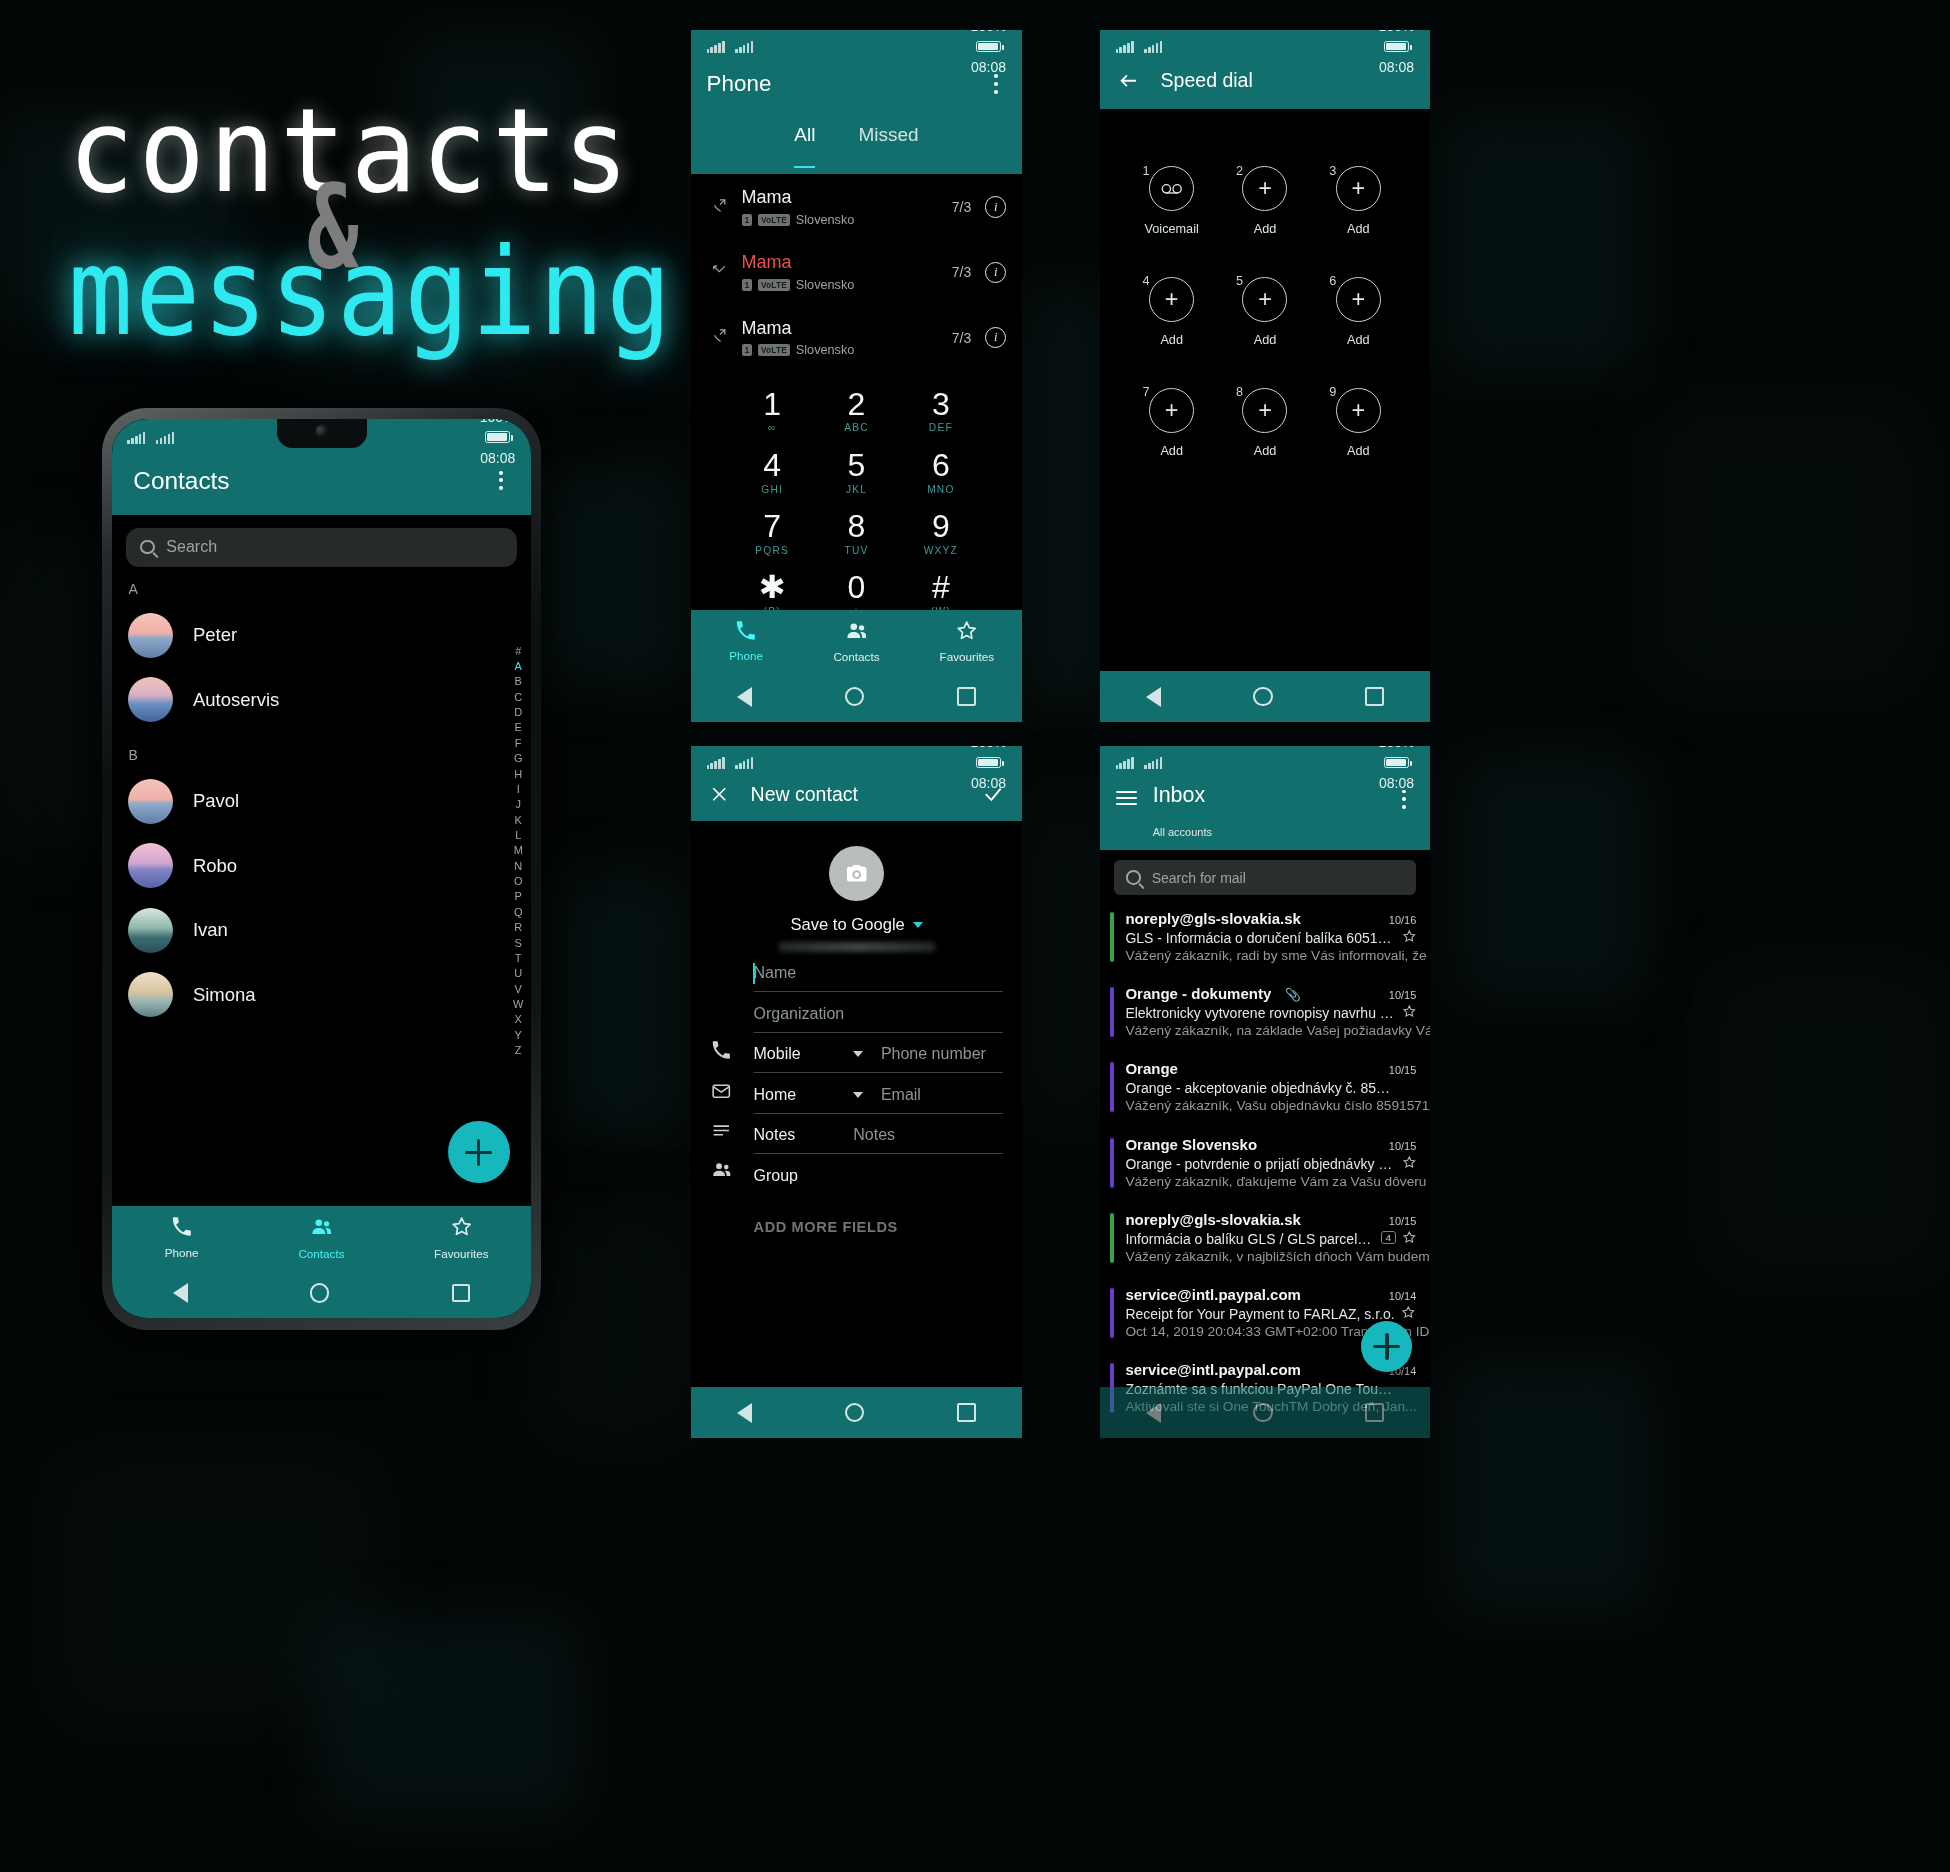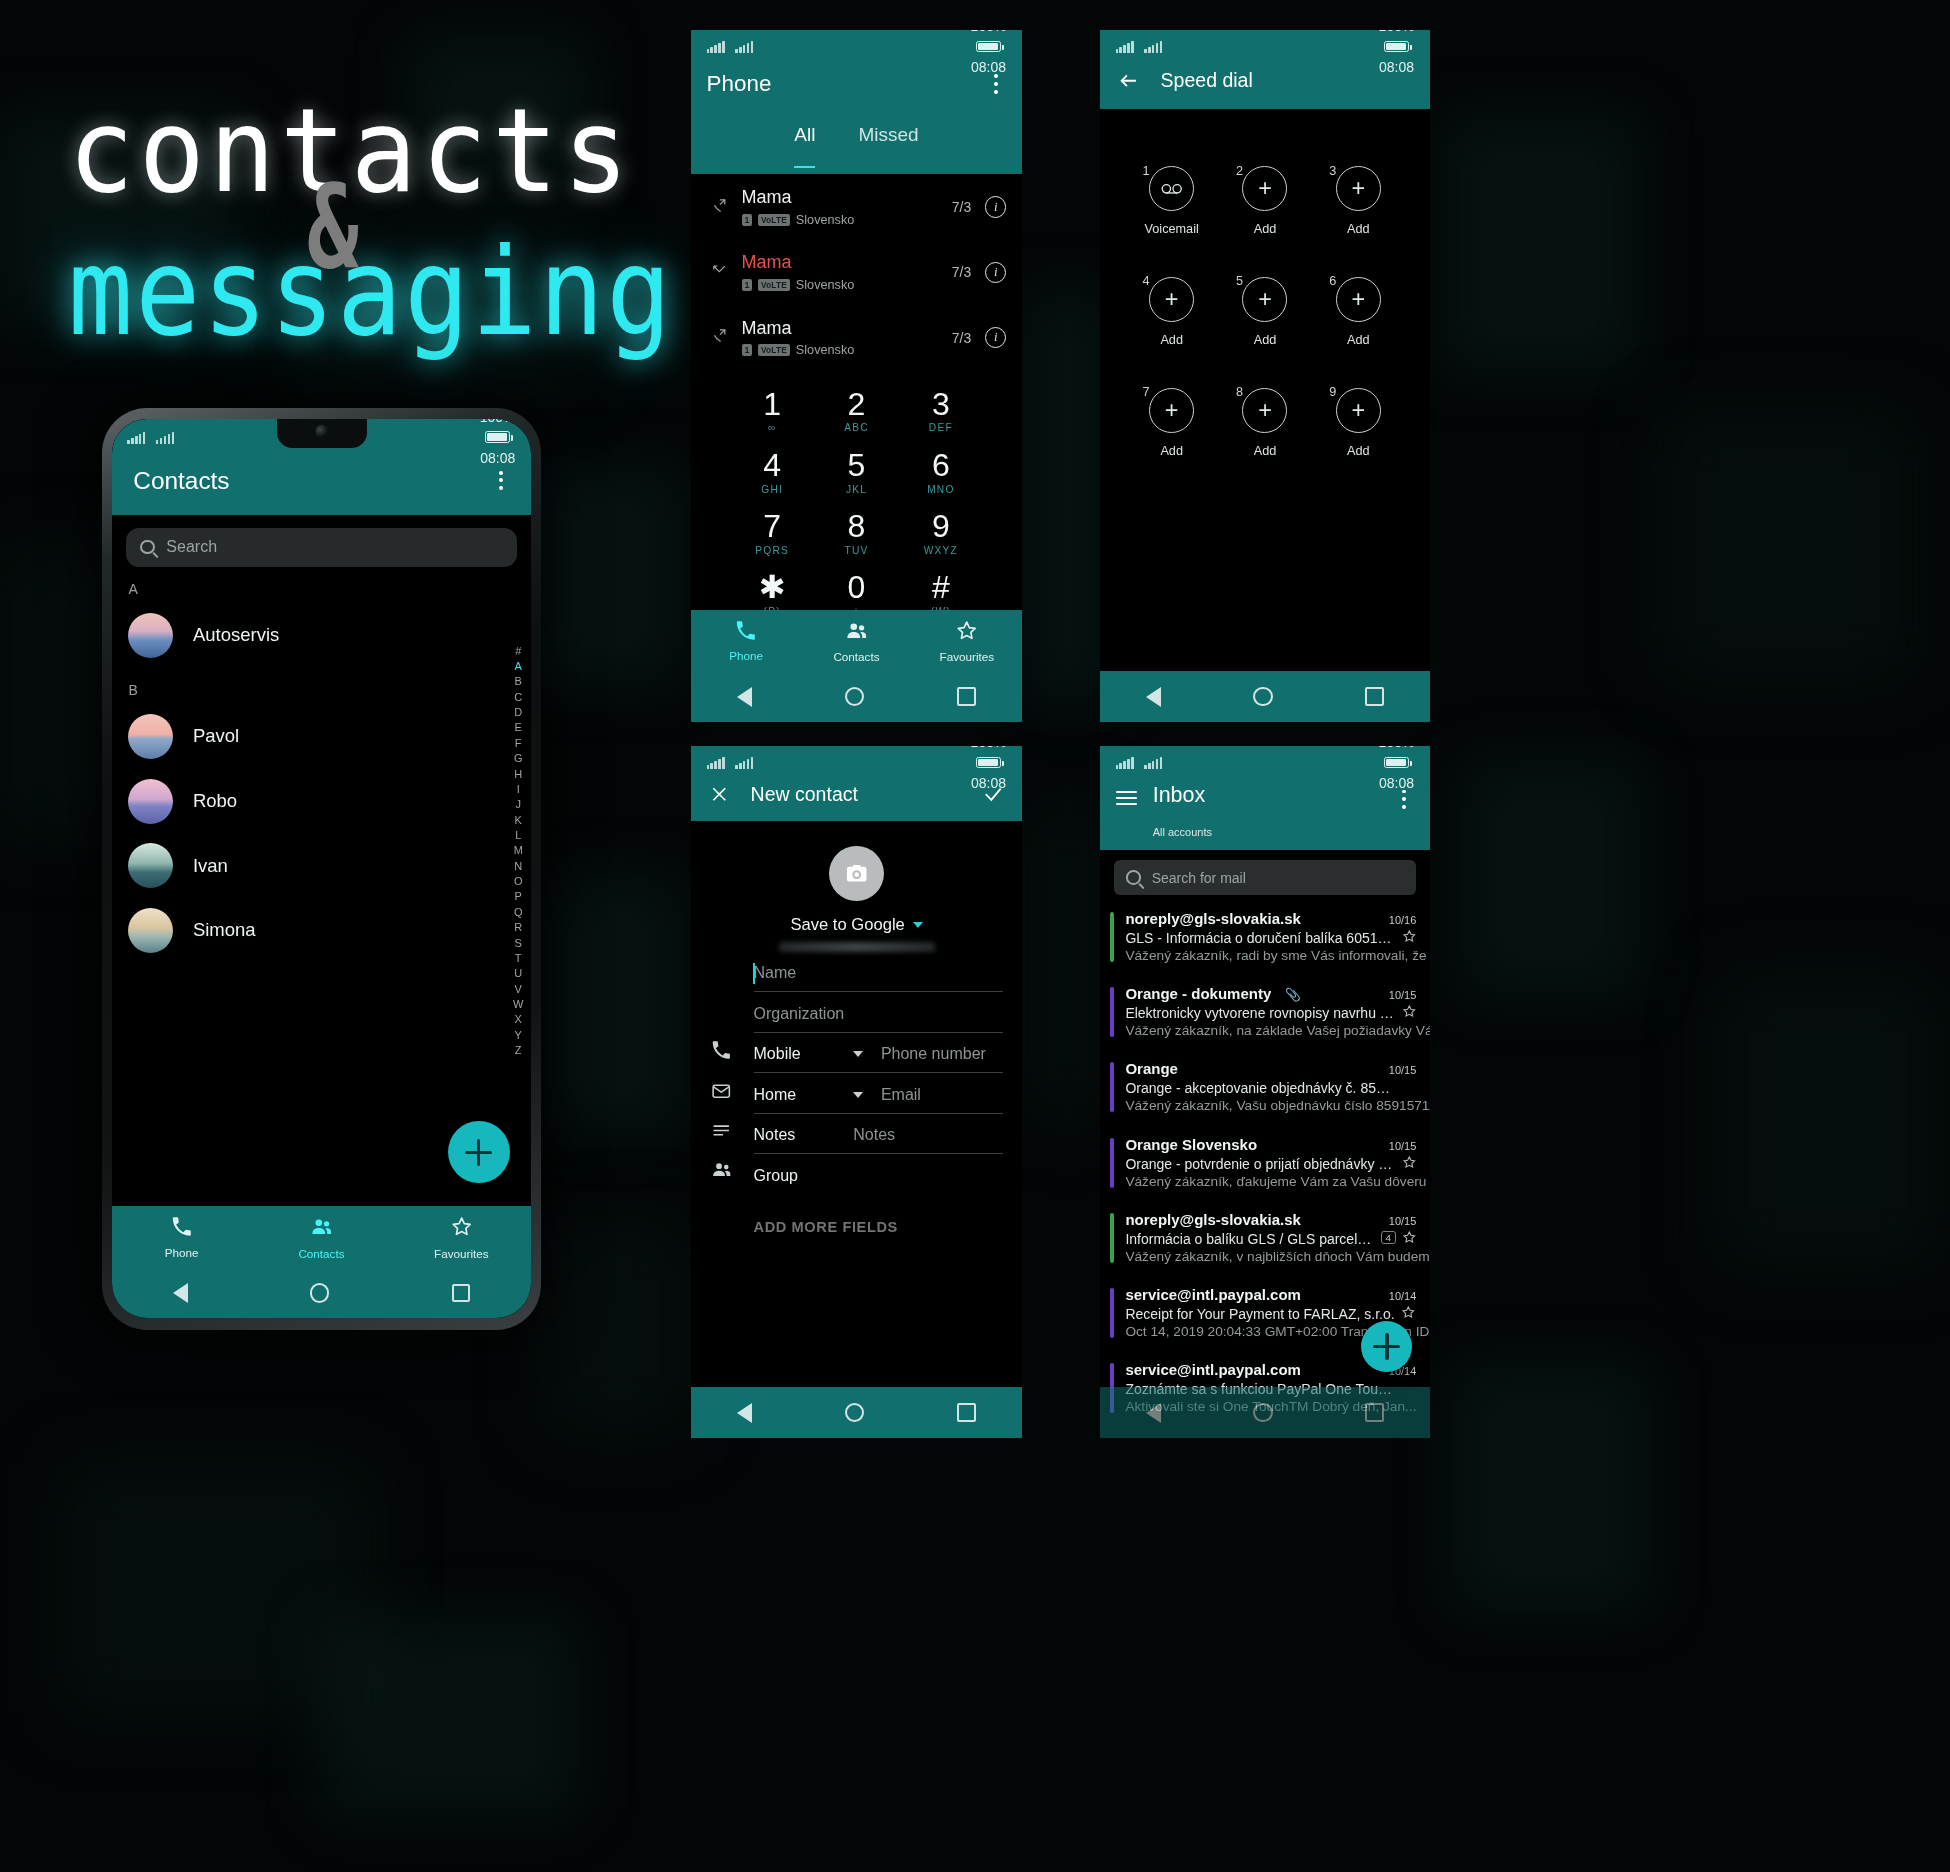--- a/index.html
+++ b/index.html
@@ -245,20 +245,24 @@
         </div>
       </div>
 
       <div class="searchbar">
         <span class="mag"></span>
         <span class="ph">Search</span>
       </div>
 
       <div id="contacts-list" style="flex:1;overflow:hidden;position:relative">
           <div class="sect">A</div>
+          <div class="crow">
+            <span class="av" style="background:linear-gradient(180deg,#f3c5bd 0%,#f0b0a6 45%,#8fa9c9 55%,#5f7ea8 100%)"></span>
+                   <span class="cname">Peter</span>
+          </div>
           <div class="crow">
             <span class="av" style="background:linear-gradient(180deg,#f0c3b6 0%,#d9b0c4 40%,#6c8fc0 60%,#3f6495 100%)"></span>
                    <span class="cname">Autoservis</span>
           </div>
           <div class="sect">B</div>
           <div class="crow">
             <span class="av" style="background:linear-gradient(180deg,#f3c5bd 0%,#f0b0a6 45%,#8fa9c9 55%,#5f7ea8 100%)"></span>
                    <span class="cname">Pavol</span>
           </div>
           <div class="crow">

